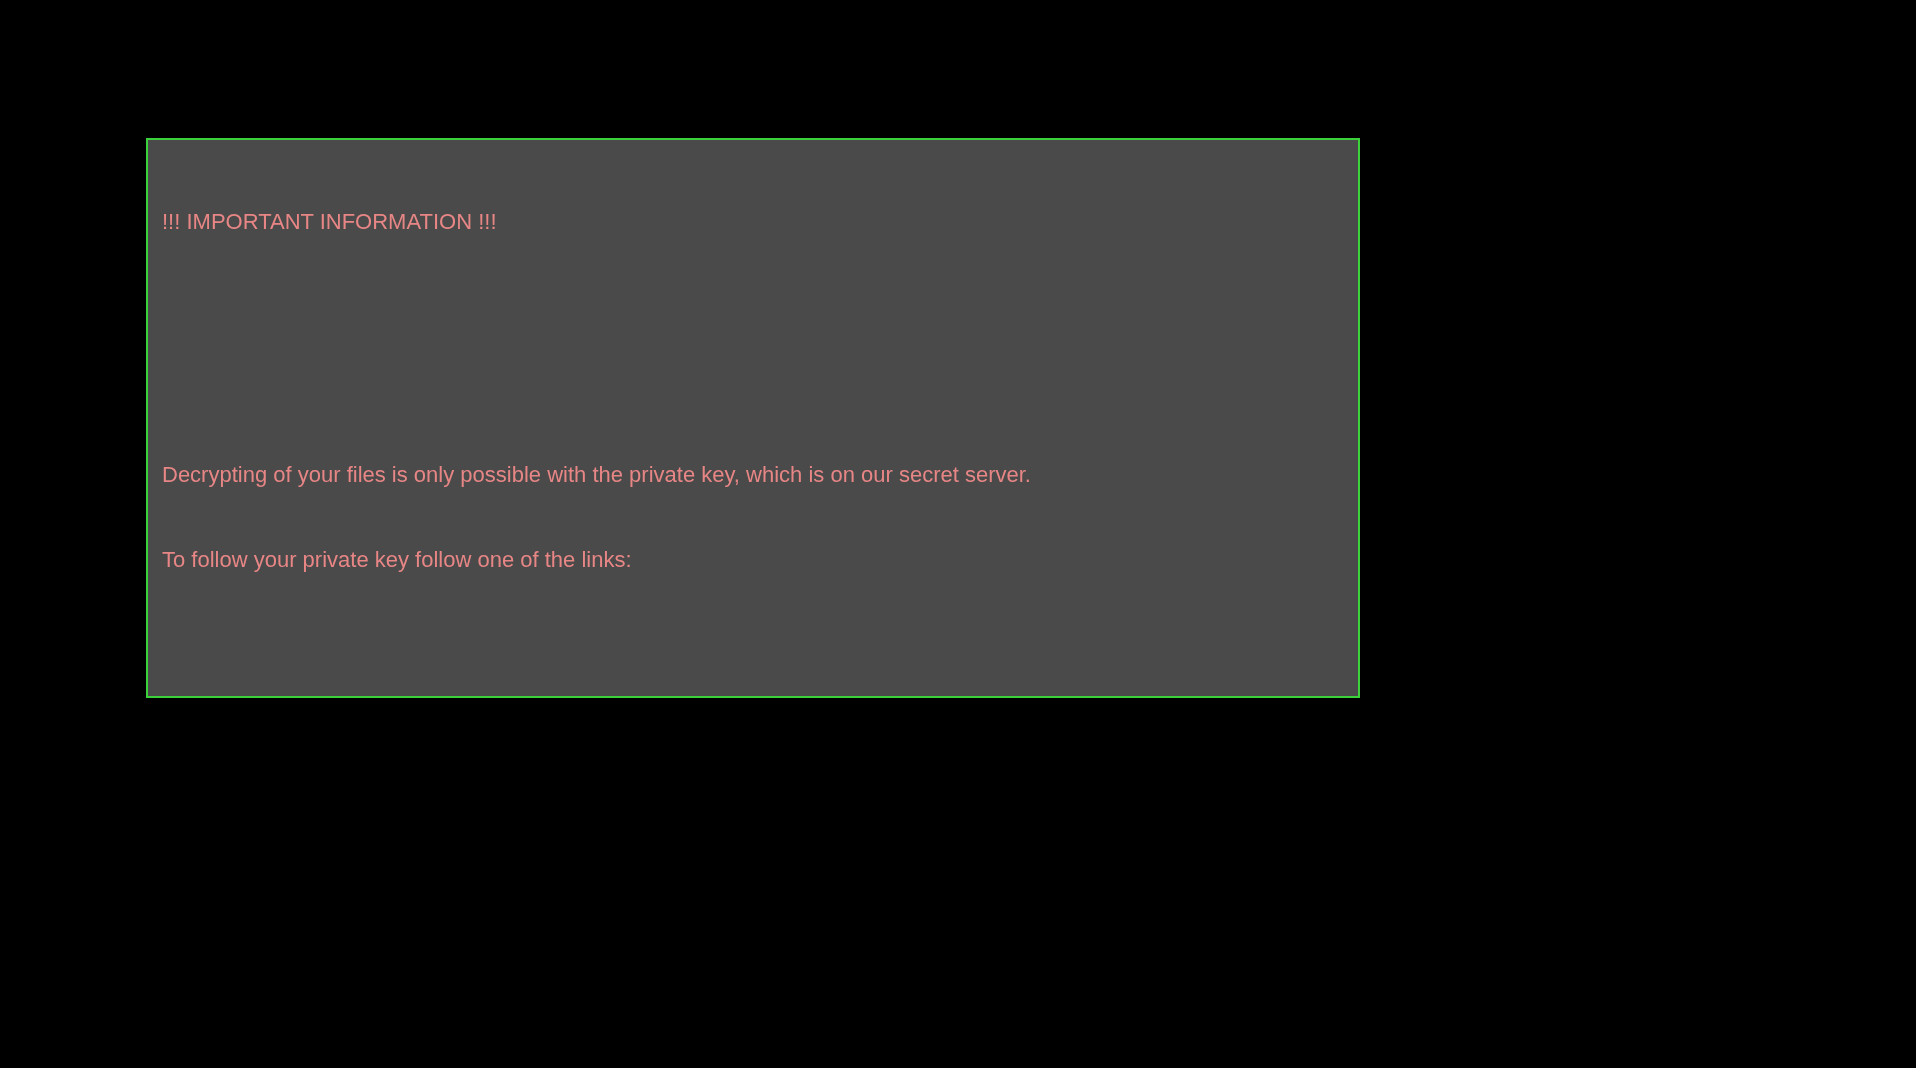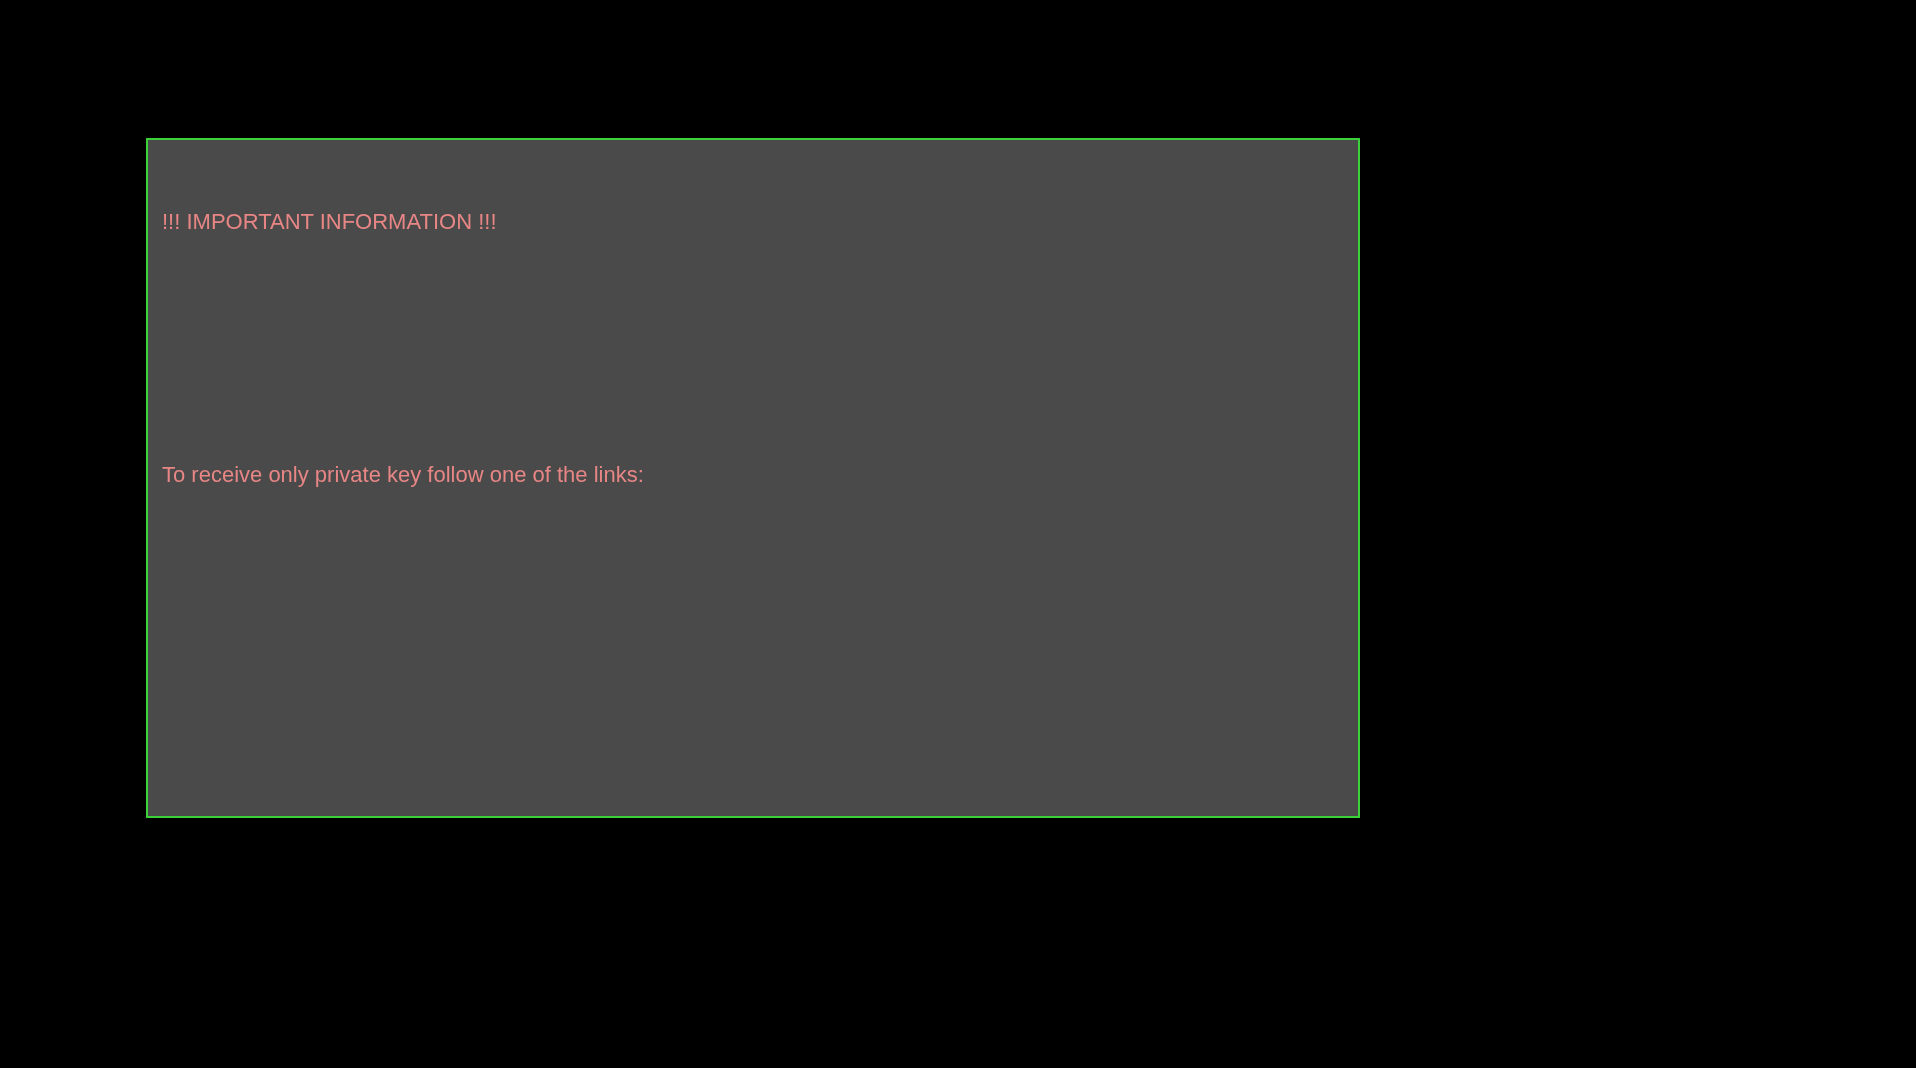--- a/index.html
+++ b/index.html
@@ -8,21 +8,21 @@
       width: 1916px;
       height: 1068px;
       font-family: "Segoe UI", Arial, sans-serif;
       position: relative;
     }
     .ransom-box {
       position: absolute;
       left: 146px;
       top: 138px;
       width: 1214px;
-      height: 680px;
+      height: 560px;
       background: #4a4a4a;
       border: 2px solid #3ad13a;
       padding: 12px 14px;
       color: #e88686;
       font-size: 22px;
       line-height: 1.28;
       white-space: pre;
       overflow: hidden;
     }
     .ransom-box .line {
@@ -31,21 +31,22 @@
     }
     .blank { height: 28px; }
   </style>
 </head>
 <body>
 
 <div class="ransom-box">
   <span class="line">!!! IMPORTANT INFORMATION !!!</span>
   <div class="blank"></div>
   <div class="blank"></div>
-  <span class="line">To receive only private key follow one of the links:</span>
+  <span class="line">Decrypting of your files is only possible with the private key, which is on our secret server.</span>
+  <span class="line">To follow your private key follow one of the links:</span>
   
   
   
   
   
   
   
   
   
   

